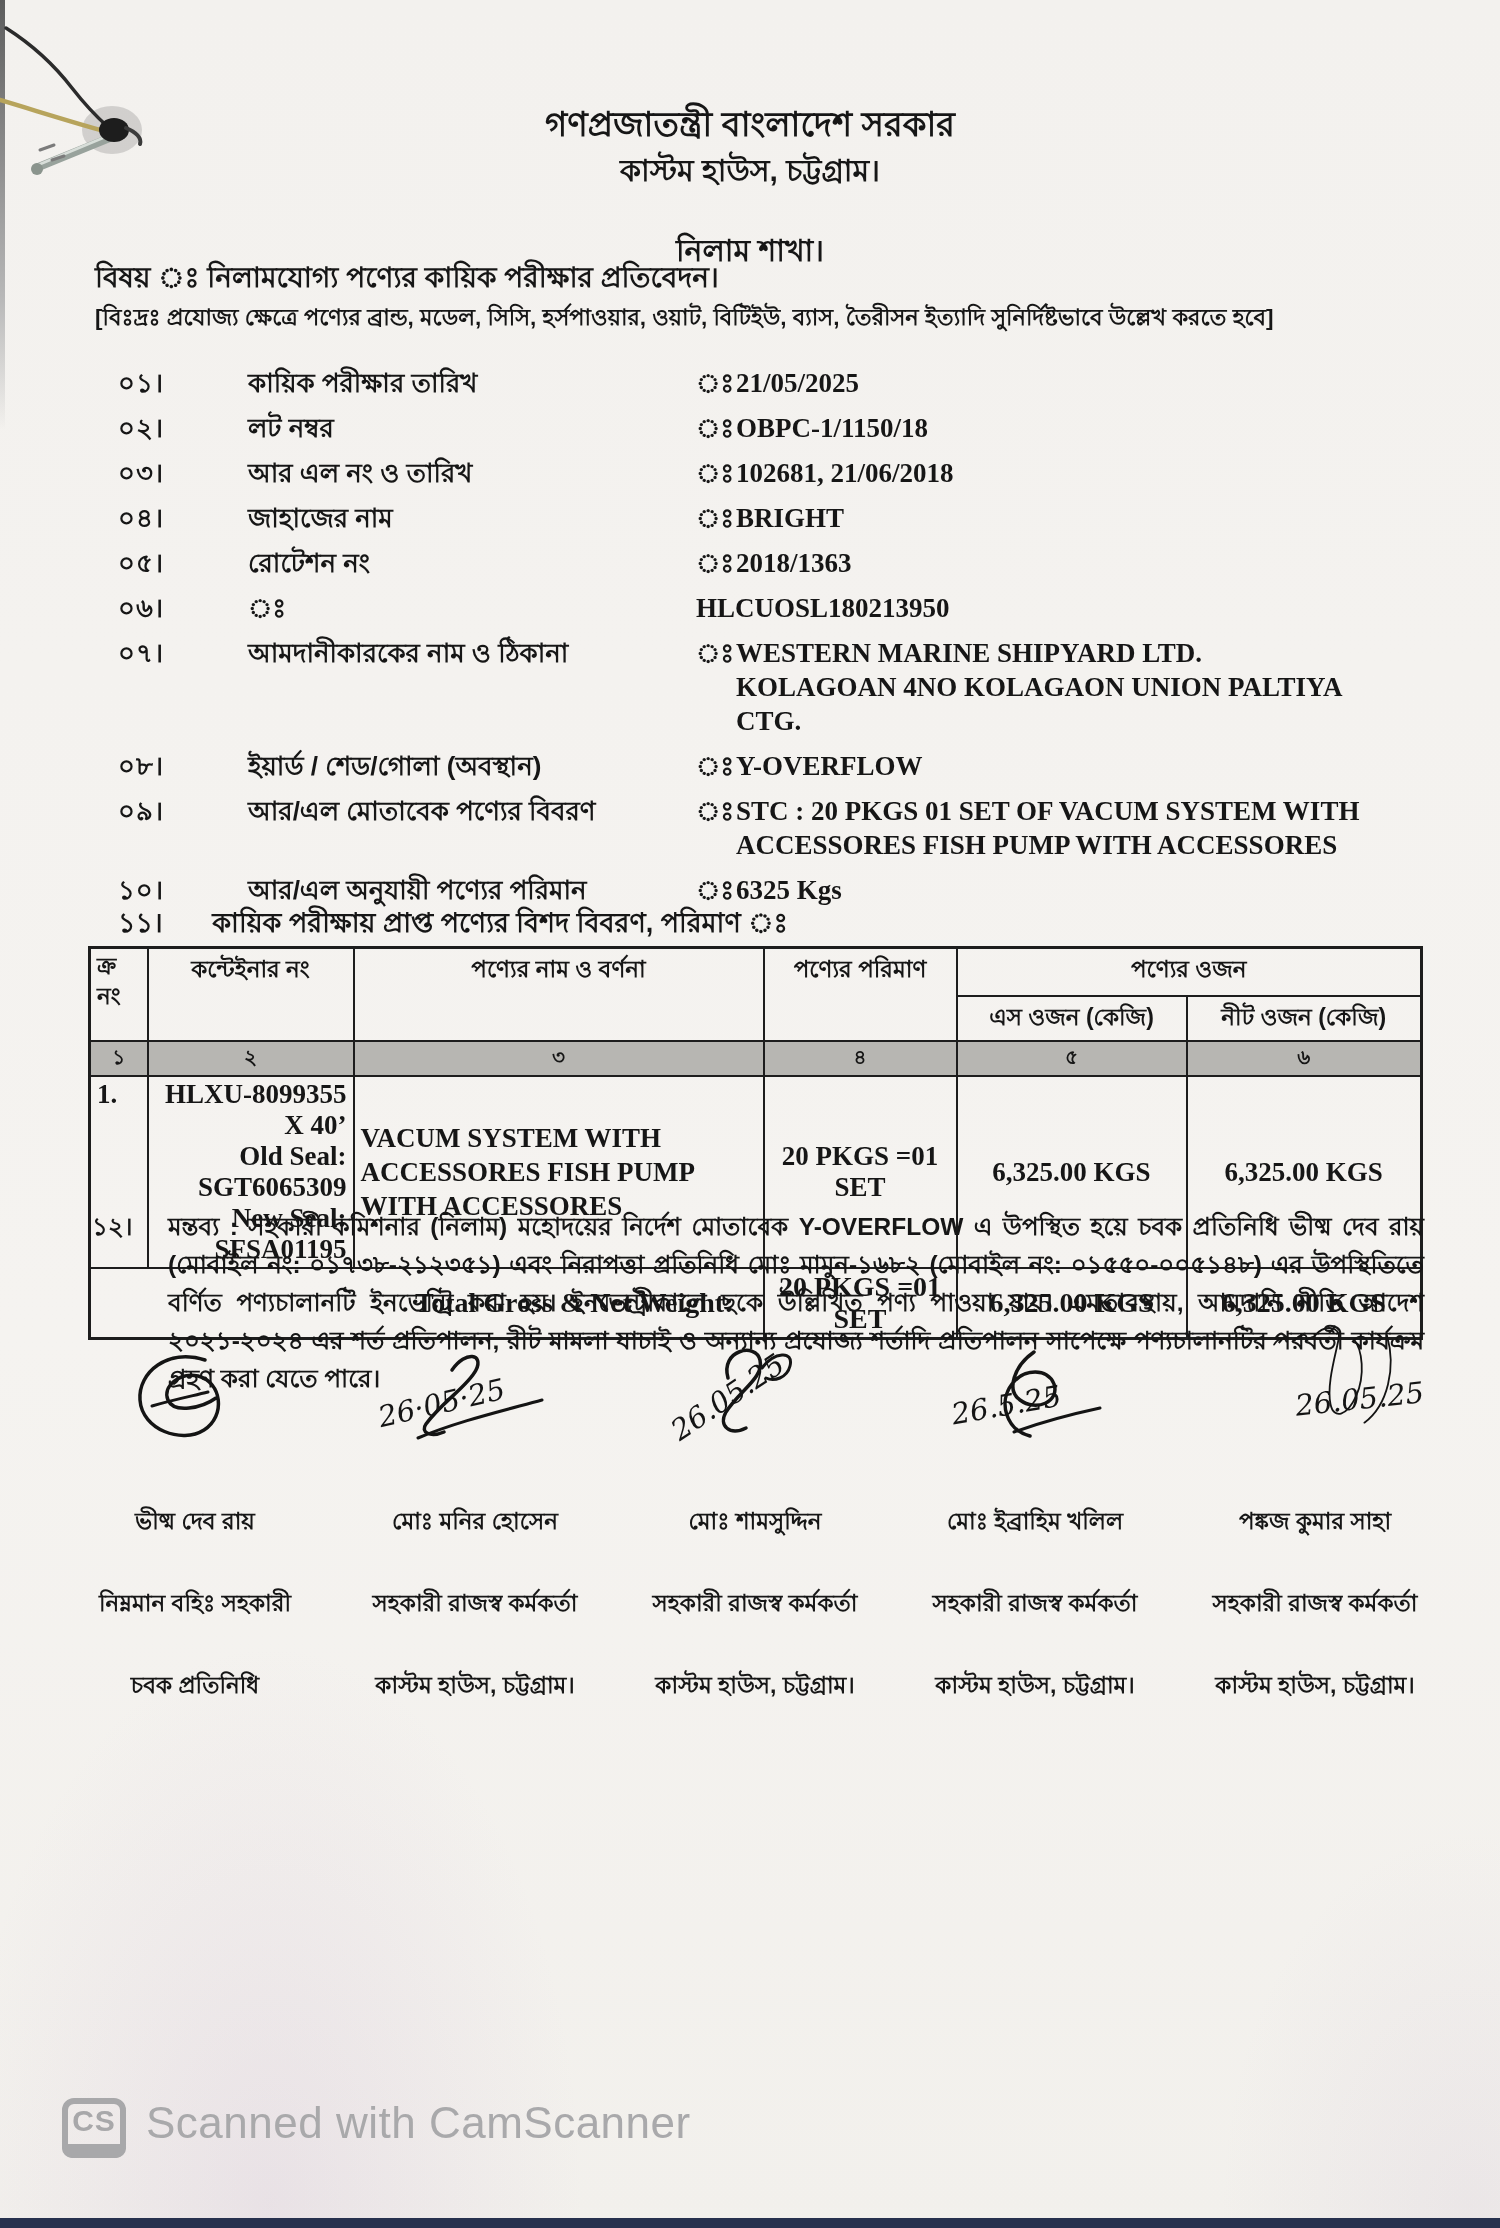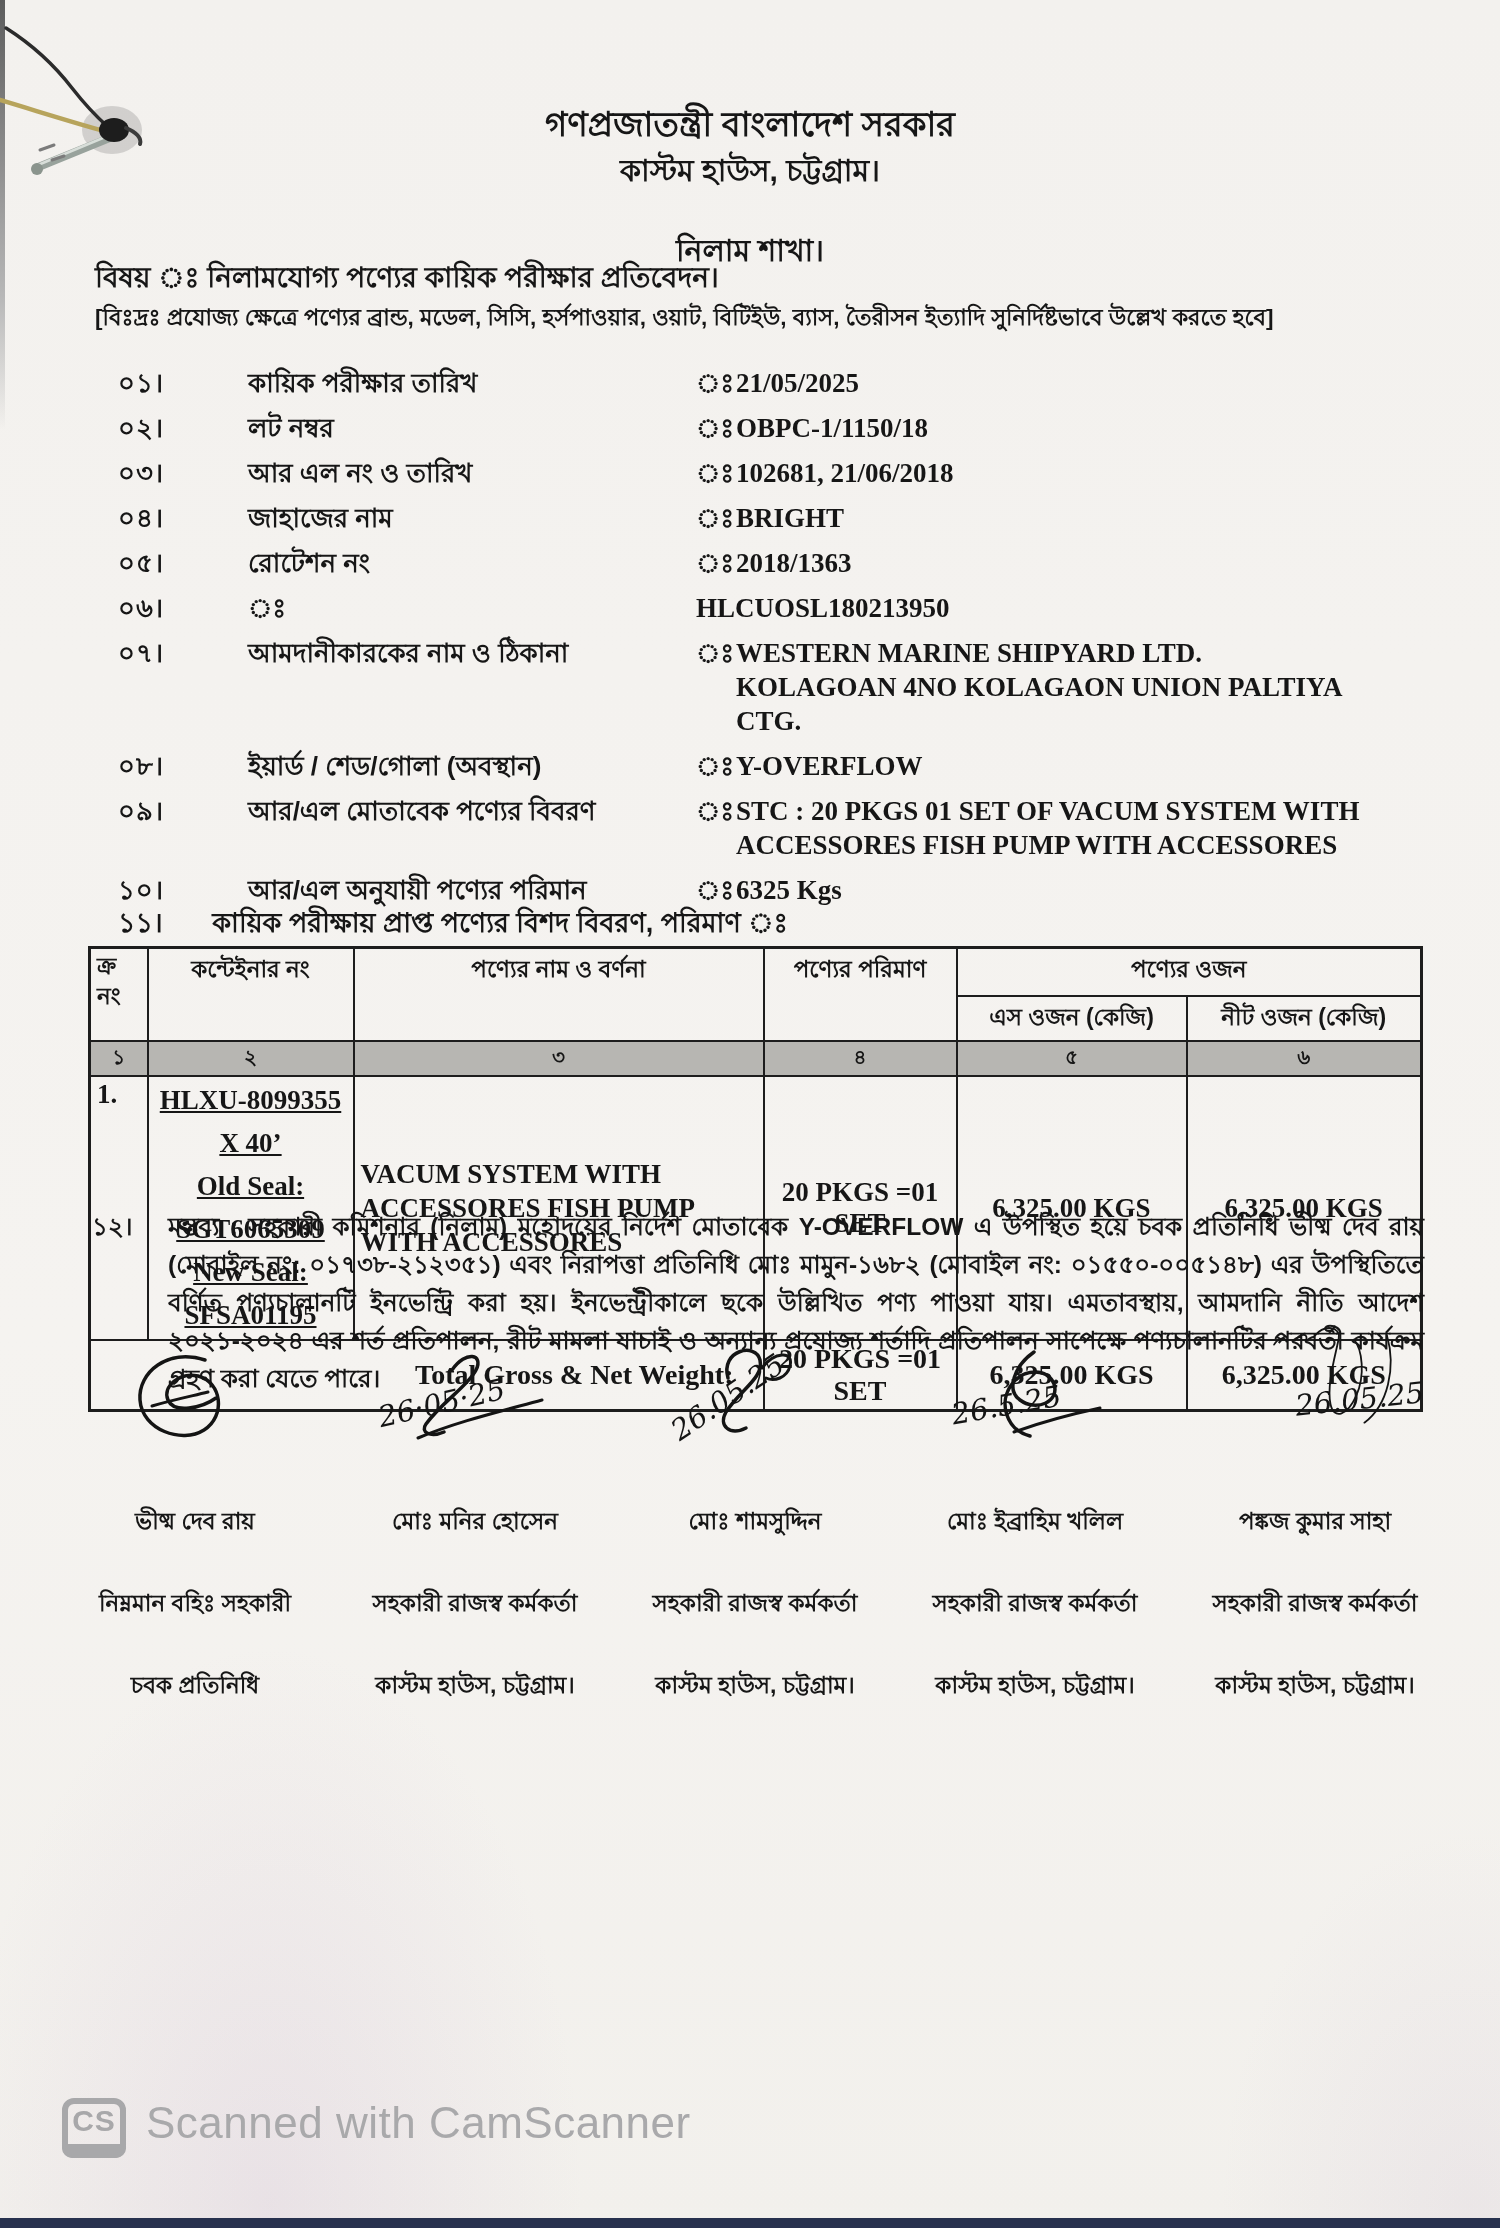--- a/index.html
+++ b/index.html
@@ -46,21 +46,21 @@
   table.goods th,table.goods td{border:2px solid #1d1d1d;padding:2px 6px;}
   table.goods th{font-size:23px;font-weight:700;}
   col.c-sl{width:58px;}col.c-cont{width:206px;}col.c-desc{width:410px;}
   col.c-qty{width:193px;}col.c-gross{width:230px;}col.c-net{width:235px;}
   .th-sl{vertical-align:top;text-align:left;line-height:30px;}
   .th-top{vertical-align:top;text-align:center;height:46px;}
   .th-sub{text-align:center;height:38px;}
   tr.idx td{background:#b7b6b2;text-align:center;font-size:20px;font-weight:700;height:28px;padding:0;}
   tr.data td{height:102px;font-family:"Liberation Serif","DejaVu Serif",serif;
     font-size:27px;font-weight:700;}
-  td.cell-cont{text-align:center;line-height:43px;padding-left:10px;text-decoration:underline;}
+  td.cell-cont{text-align:right;line-height:31px;padding-left:10px;}
   td.cell-desc{text-align:left;line-height:34px;}
   td.cell-qty,td.cell-w{text-align:center;}
   tr.total td{height:44px;font-family:"Liberation Serif","DejaVu Serif",serif;
     font-size:28px;font-weight:700;text-align:center;}
   tr.total td.tlabel{text-align:right;padding-right:29px;}
 
   
   .remarks{position:absolute;top:1208px;left:92px;width:1332px;display:grid;
     grid-template-columns:76px 1fr;font-size:24.5px;font-weight:700;line-height:38px;}
   .remarks p{margin:0;text-align:justify;}

